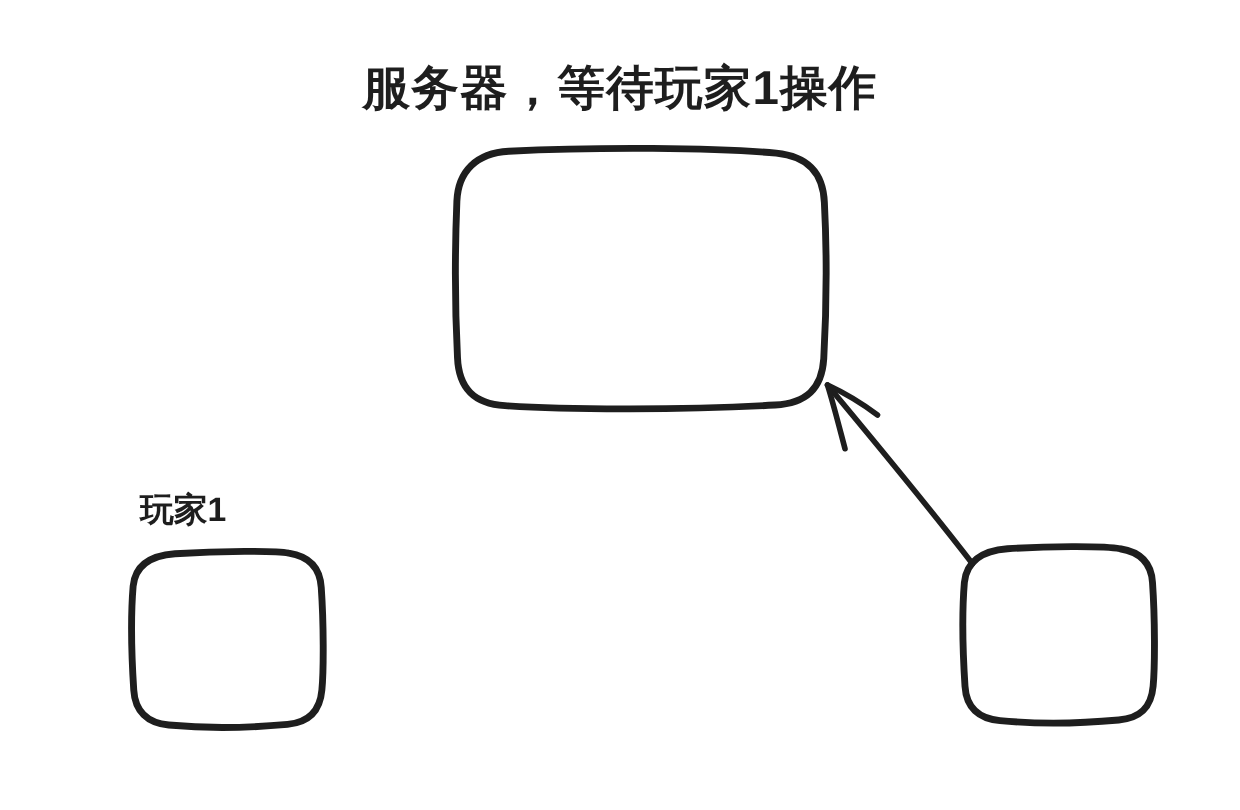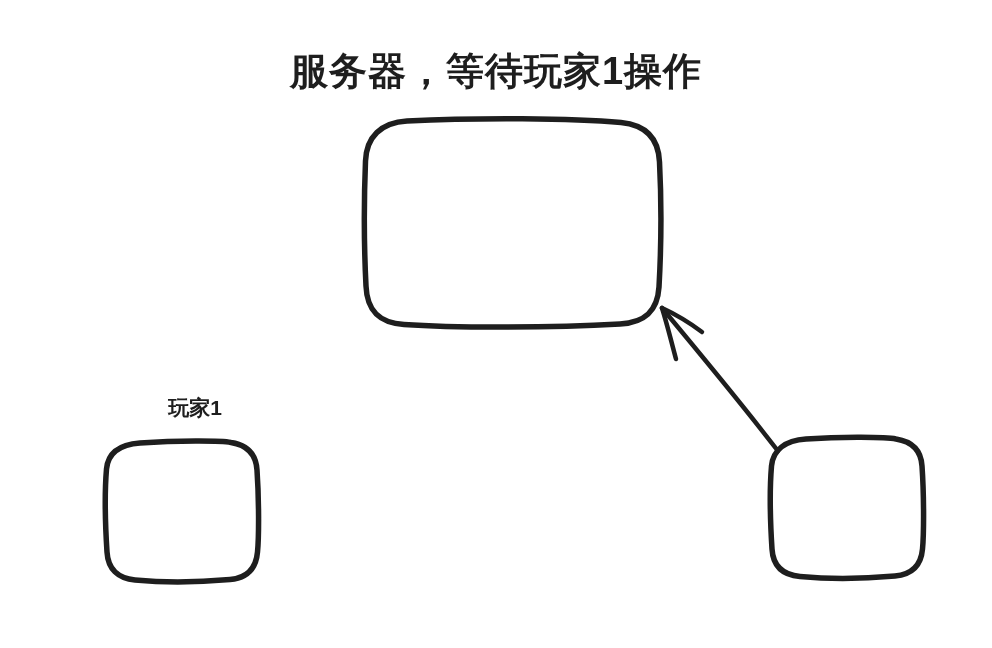--- a/index.html
+++ b/index.html
@@ -35,22 +35,22 @@
     text-align: center;
     font-size: 38px;
     line-height: 46px;
     font-weight: 600;
     color: #1e1e1e;
     letter-spacing: 1px;
     white-space: nowrap;
   }
   .node-label {
     position: absolute;
-    text-align: center;
-    font-size: 21px;
+    text-align: left;
+    font-size: 27px;
     line-height: 40px;
     font-weight: 600;
     color: #1e1e1e;
     white-space: nowrap;
   }
   .node-label.player1 {
     left: 112px;
     top: 388px;
     width: 166px;
   }

